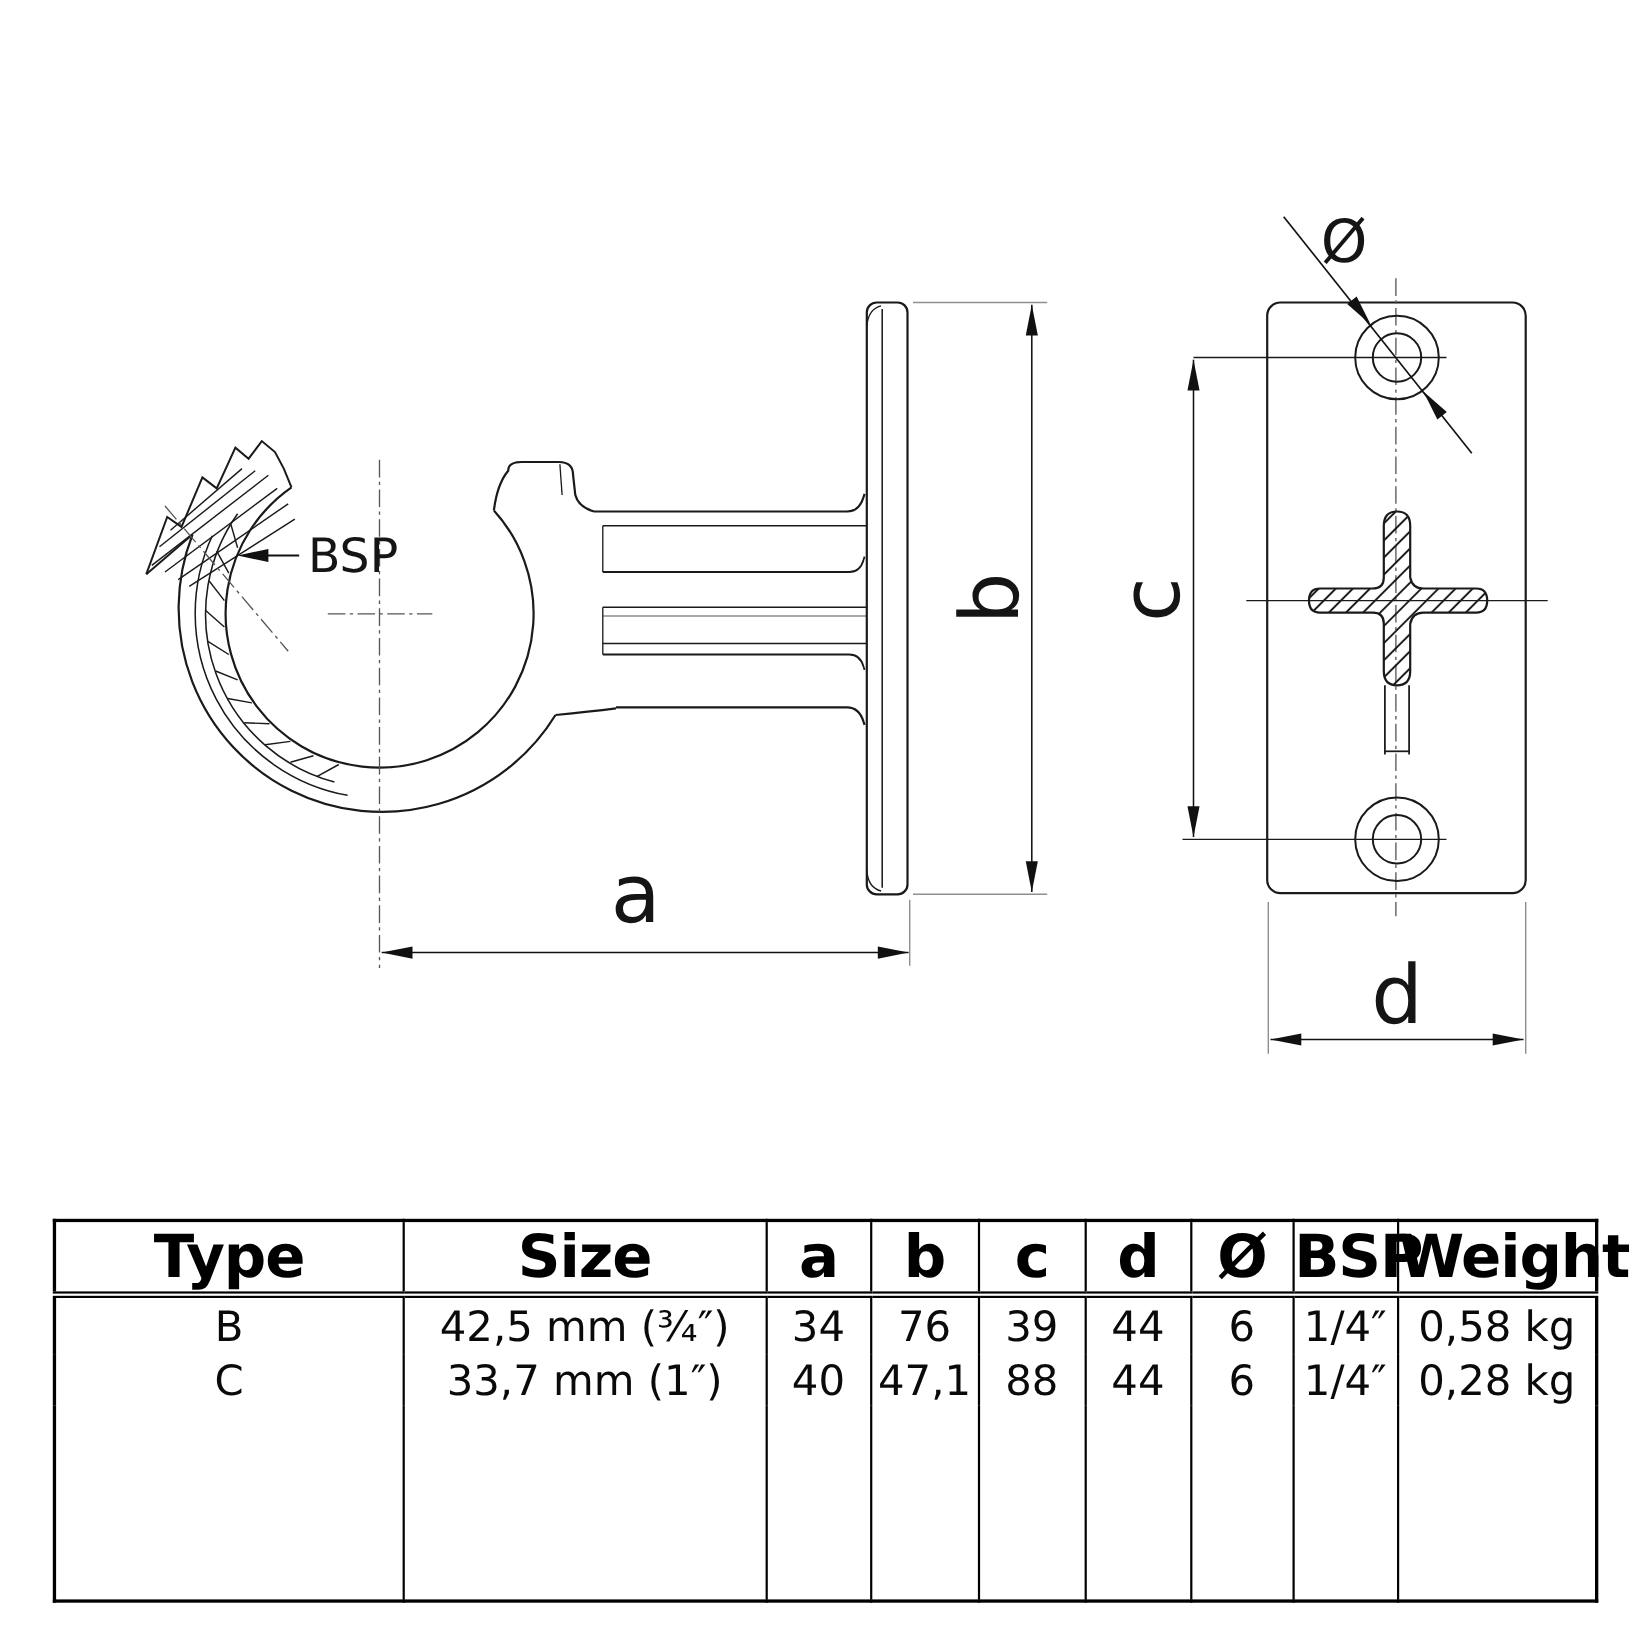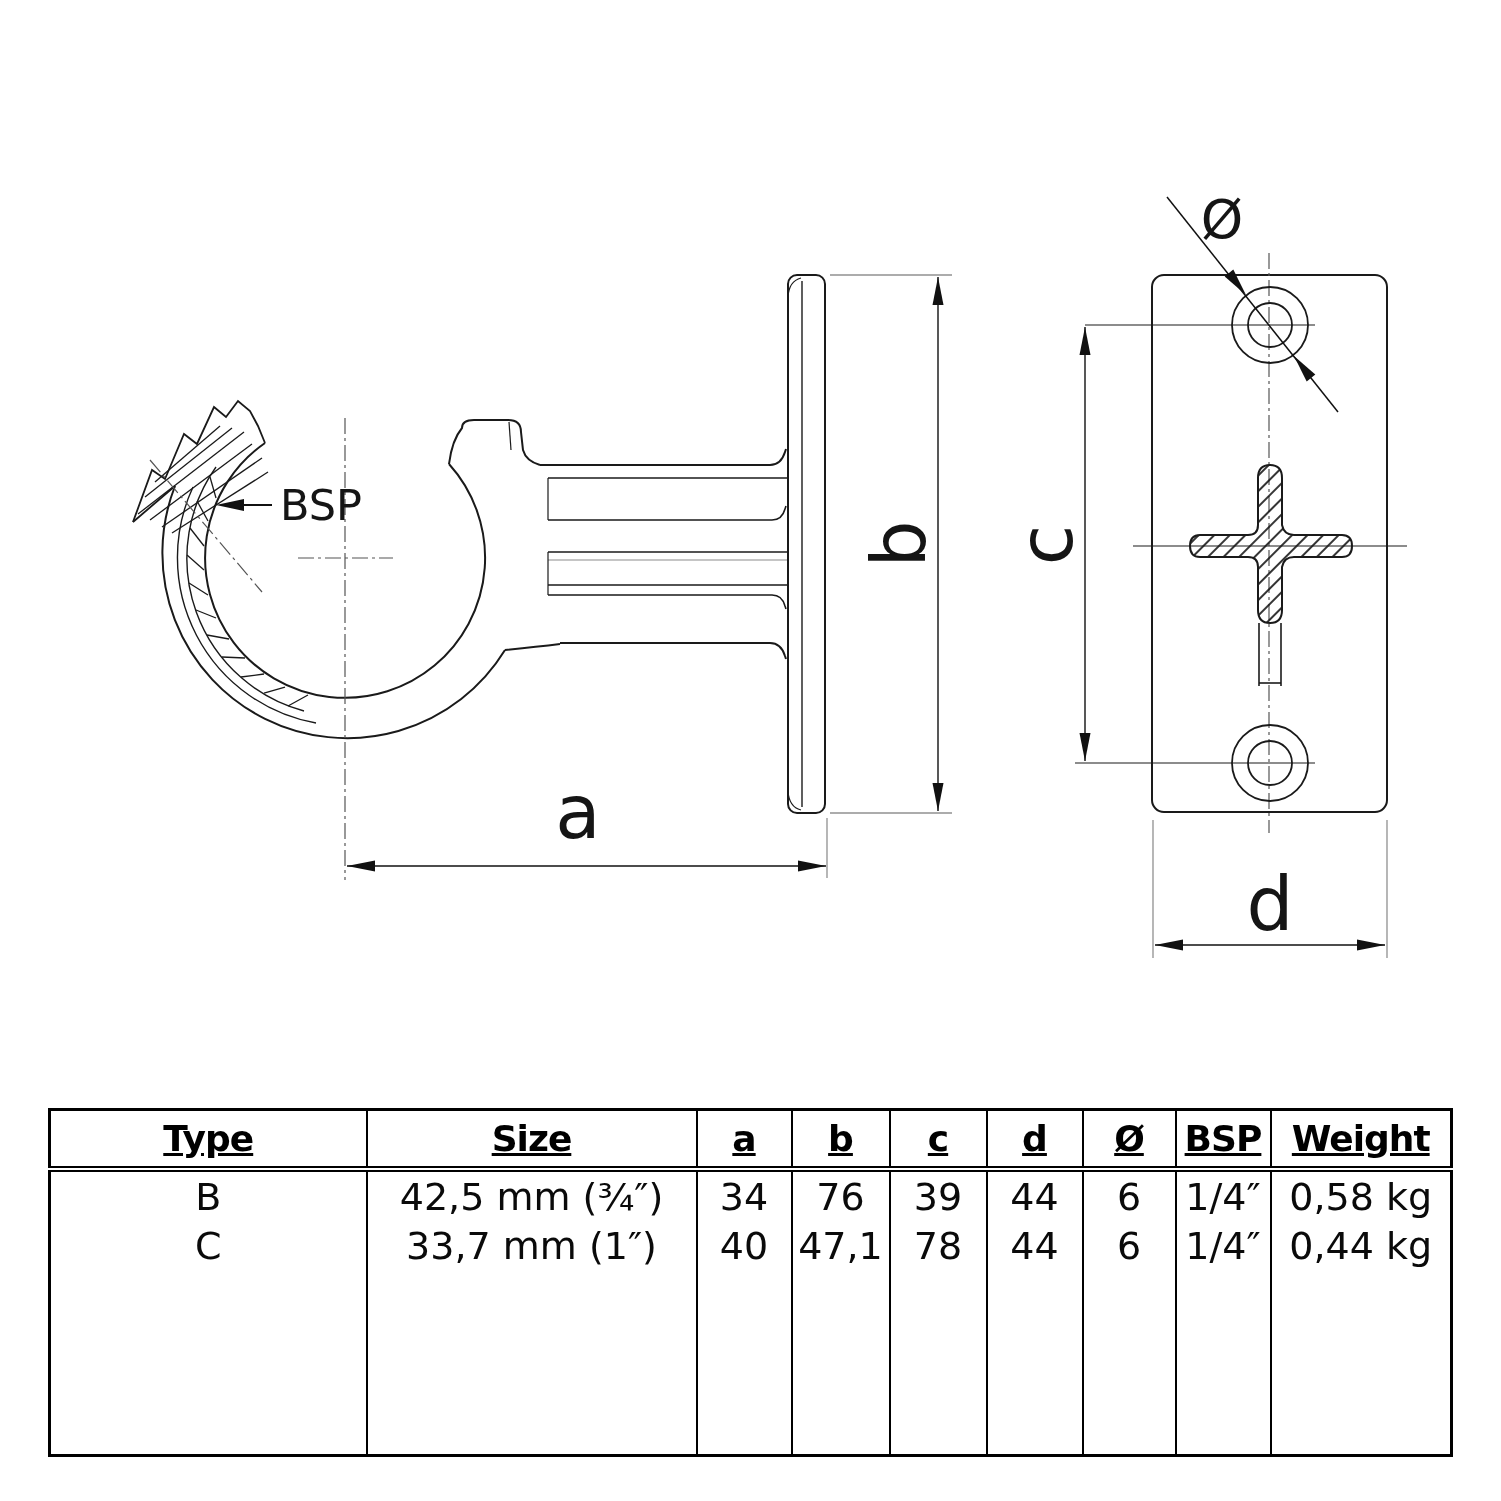--- a/index.html
+++ b/index.html
@@ -7,22 +7,22 @@
           font-family:"DejaVu Sans","Liberation Sans",sans-serif;}
   svg{position:absolute;left:0;top:0;}
   svg text{fill:#151515;}
   .dim-label{font-size:74px;}
   .dia-label{font-size:54px;}
   .bsp-label{font-size:43px;}
   table.spec{position:absolute;left:48px;top:1108px;width:1402px;height:349px;
              border-collapse:collapse;table-layout:fixed;background:#fff;
              border:3px solid #000;}
   table.spec th{border-left:2px solid #000;border-right:2px solid #000;
-                border-bottom:6px double #000;font-size:36px;font-weight:bold;
-                letter-spacing:-1px;text-align:center;vertical-align:middle;padding:0;text-decoration:underline;}
+                border-bottom:6px double #000;font-size:54px;font-weight:bold;
+                letter-spacing:-1px;text-align:center;vertical-align:middle;padding:0;}
   table.spec td{border-left:2px solid #000;border-right:2px solid #000;
                 font-size:38px;text-align:center;vertical-align:middle;padding:0;color:#0a0a0a;}
   tr.hdr{height:59px;}
   tr.rowB{height:54px;}
   tr.rowC{height:47px;}
   tr.filler td{border-bottom:none;}
 </style>
 </head>
 <body>
 
@@ -209,25 +209,25 @@
     <td>44</td>
     <td>6</td>
     <td>1/4″</td>
     <td>0,58 kg</td>
   </tr>
   <tr class="rowC">
     <td>C</td>
     <td>33,7 mm (1″)</td>
     <td>40</td>
     <td>47,1</td>
-    <td>78</td>
+    <td>88</td>
     <td>44</td>
     <td>6</td>
     <td>1/4″</td>
-    <td>0,44 kg</td>
+    <td>0,28 kg</td>
   </tr>
   <tr class="filler">
     <td></td>
           <td></td>
           <td></td>
     <td></td>
           <td></td>
           <td></td>
     <td></td>
           <td></td>

